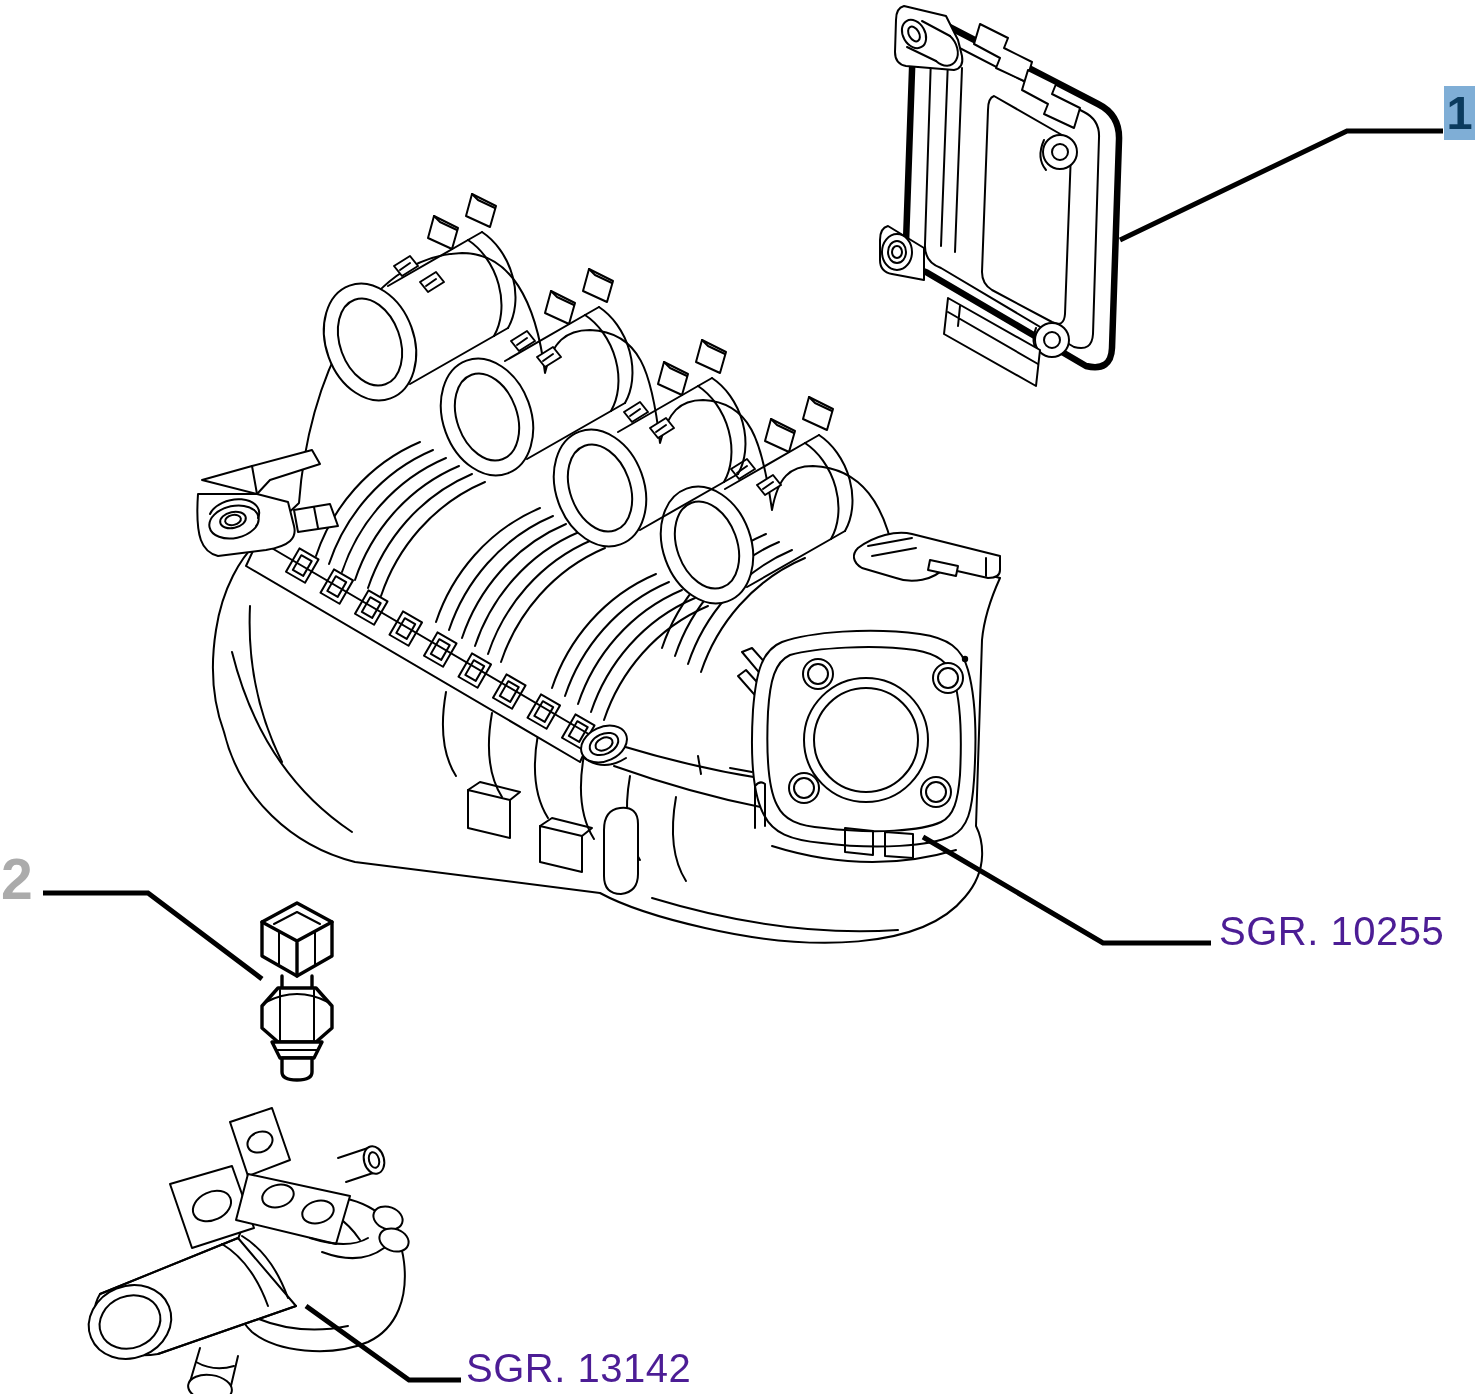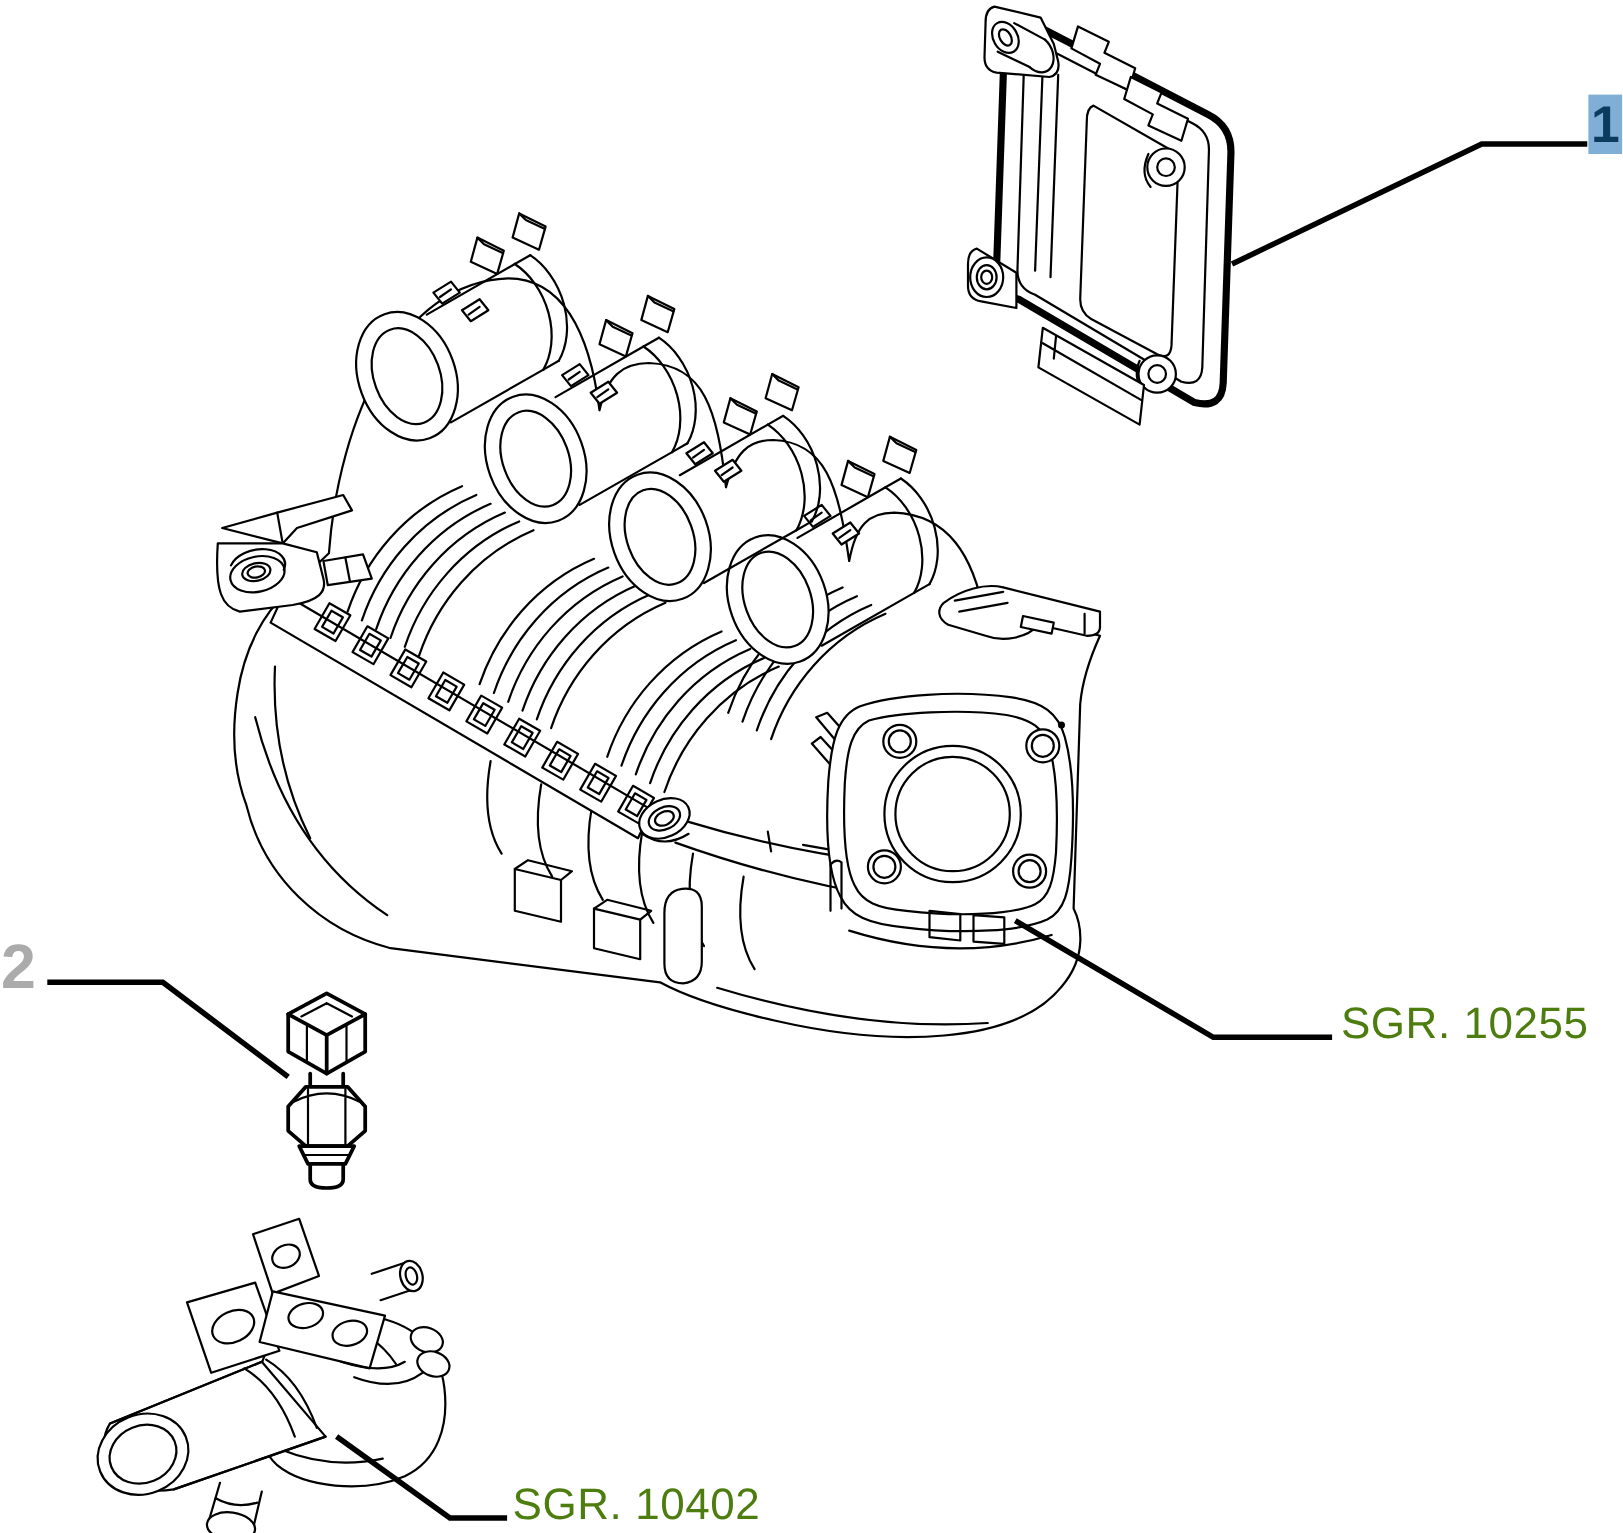--- a/index.html
+++ b/index.html
@@ -20,21 +20,21 @@
   .callout-selected{
     left:1444px;top:86px;width:31px;height:54px;
     background:#7FAED6;color:#0B3B5E;
     font-size:47px;line-height:53px;text-align:center;
   }
   .callout-muted{
     left:1px;top:851px;color:#ABABAB;
     font-size:57px;line-height:57px;
   }
   .ref{
-    position:absolute;color:#4d7c0f;font-size:40px;letter-spacing:.5px;
+    position:absolute;color:#4c1d95;font-size:40px;letter-spacing:.5px;
     white-space:nowrap;cursor:pointer;
   }
   .ref-manifold{left:1219px;top:909px;}
   .ref-thermostat{left:466px;top:1346px;}
 </style>
 </head>
 <body>
 
 <div class="canvas">
 
@@ -311,15 +311,15 @@
       <polyline class="lead" points="306,1306 409,1380 461,1380"></polyline>
     </g>
   </svg>
 
   <div class="callout callout-selected">1</div>
 
   <div class="callout callout-muted">2</div>
 
   <div class="ref ref-manifold">SGR. 10255</div>
 
-  <div class="ref ref-thermostat">SGR. 10402</div>
+  <div class="ref ref-thermostat">SGR. 13142</div>
 
 </div>
 
 </body></html>

